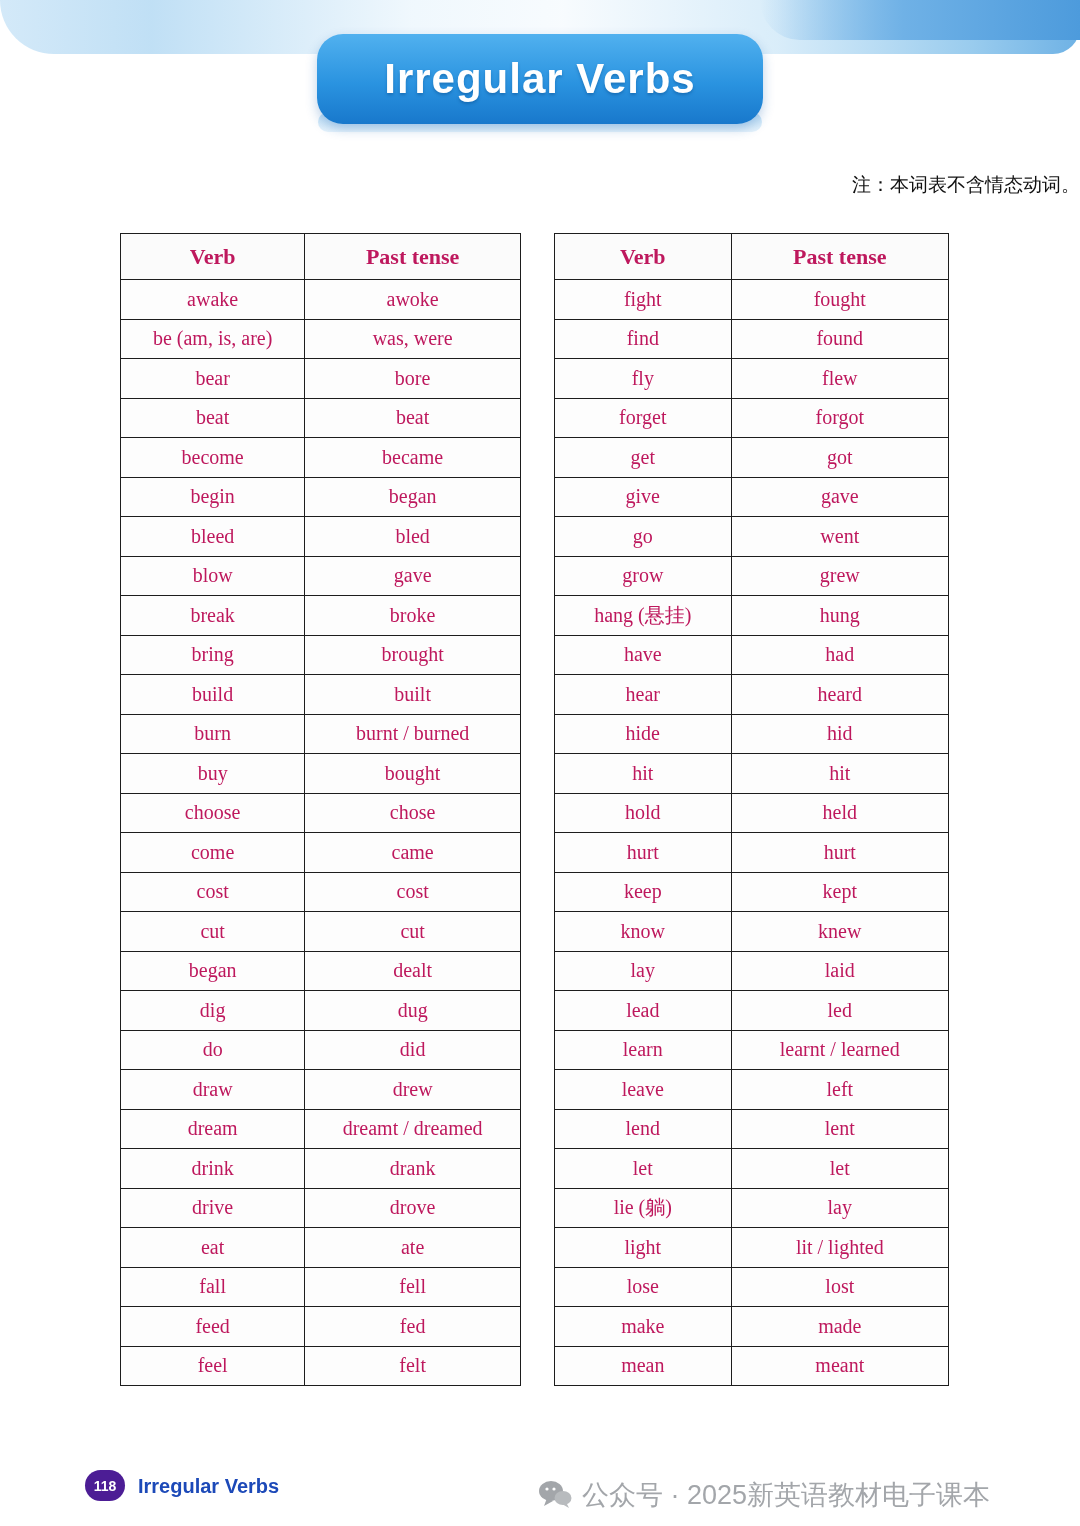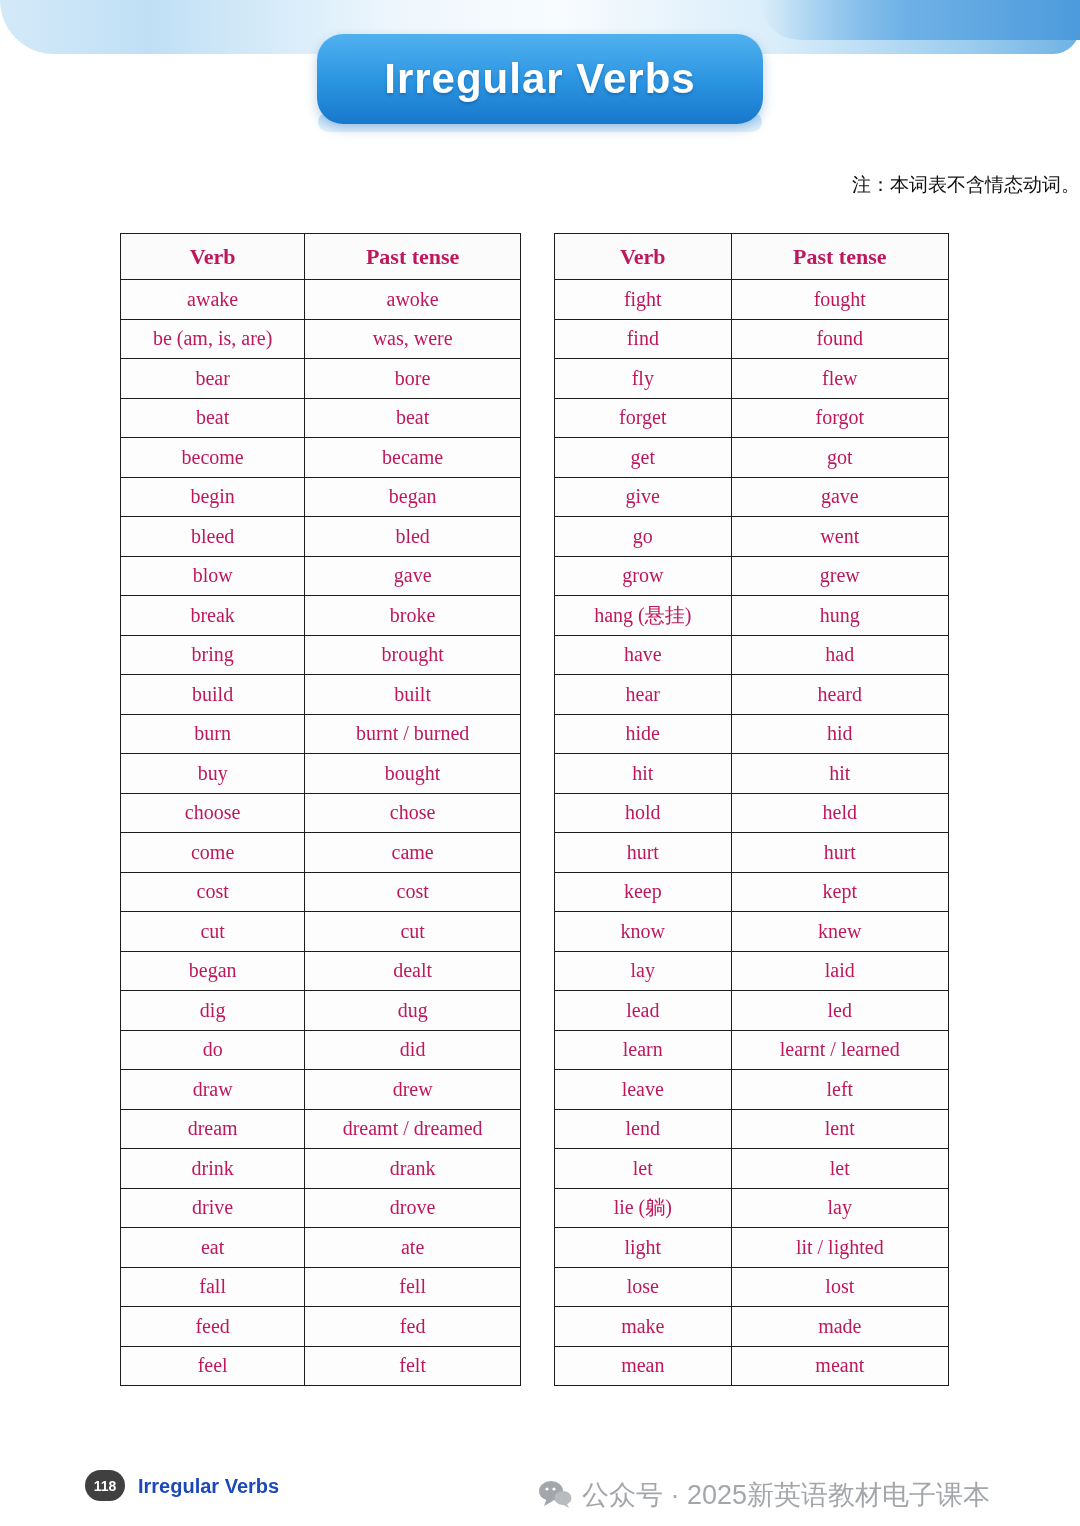--- a/index.html
+++ b/index.html
@@ -54,21 +54,21 @@
     background:#fdfdfd;
   }
   table.verbs th,table.verbs td{
     border:1.6px solid #1d1d1d;text-align:center;padding:0;
   }
   table.verbs th{height:45px;font-size:22px;font-weight:bold;background:#fbfbfb;}
   table.verbs td{height:38.5px;}
   
   .page-badge{
     position:absolute;left:85px;top:1470px;width:40px;height:31px;
-    border-radius:16px;background:#404040;color:#fff;
+    border-radius:16px;background:#4c1d95;color:#fff;
     display:flex;align-items:center;justify-content:center;
     font-size:14px;font-weight:bold;
   }
   .footer-title{
     position:absolute;left:138px;top:1475px;
     color:#1c49b8;font-size:20px;font-weight:bold;
   }
   .watermark{
     position:absolute;left:538px;top:1466px;
     display:flex;align-items:center;gap:10px;

